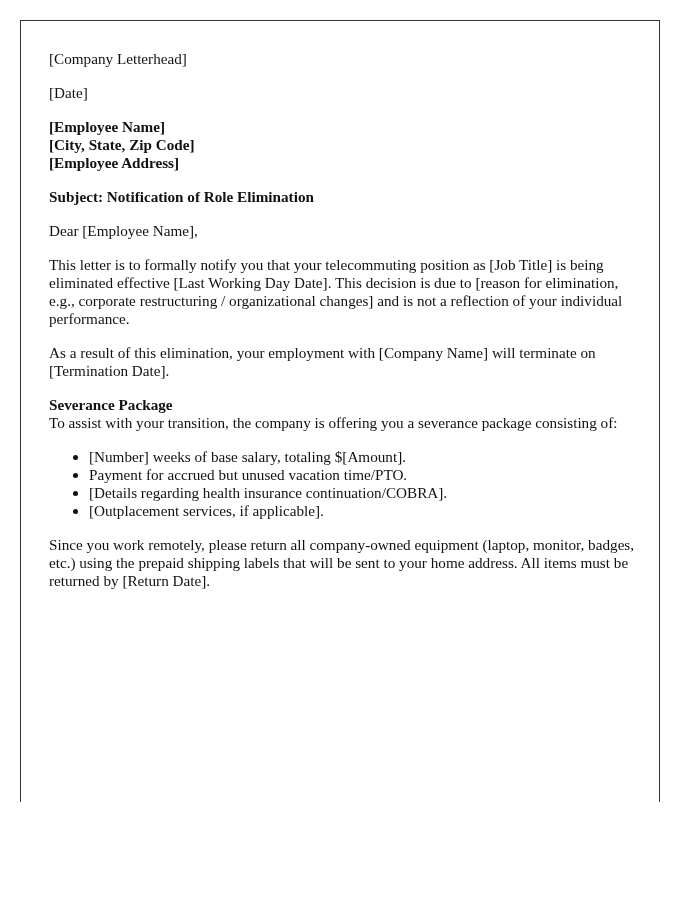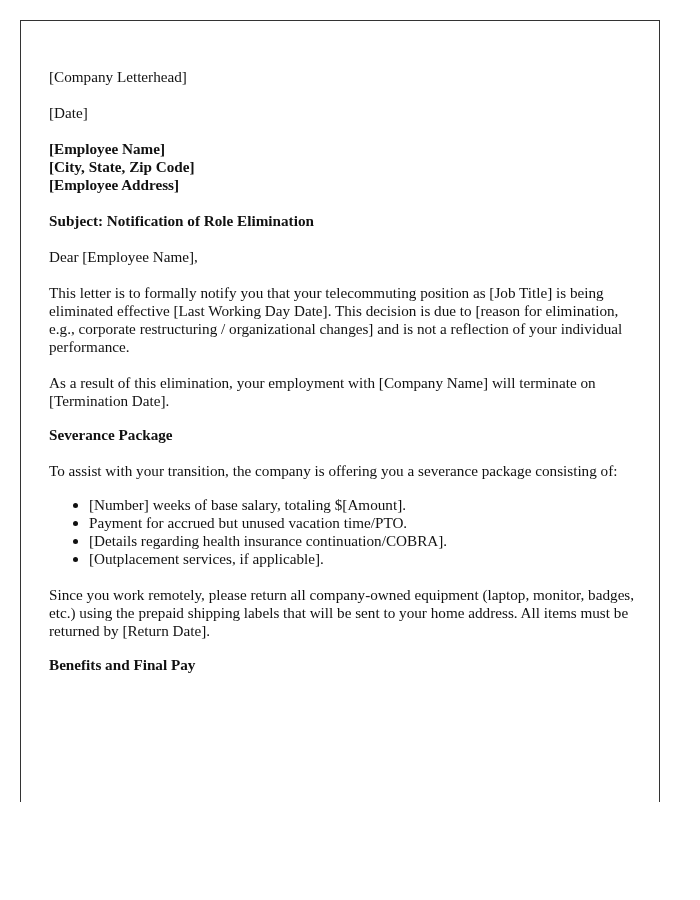--- a/index.html
+++ b/index.html
@@ -27,21 +27,21 @@
       box-sizing: border-box;
       overflow: hidden;
     }
     .content {
       position: absolute;
       left: 28px;
       top: 29px;
       width: 590px;
     }
     p {
-      margin: 18px 0 16px 0;
+      margin: 0 0 16px 0;
     }
     .bold { font-weight: bold; }
     .heading {
       font-weight: bold;
       display: block;
     }
     ul {
       margin: 0 0 16px 0;
       padding-left: 40px;
     }
@@ -87,17 +87,16 @@
     </div>
 
     <div>
     </div>
 
     <div>
       <p>Since you work remotely, please return all company-owned equipment (laptop, monitor, badges, etc.) using the prepaid shipping labels that will be sent to your home address. All items must be returned by [Return Date].</p>
     </div>
 
     <div>
-      <span class="heading">Benefits and Final Pay</span>
     </div>
 
   </div>
 </div>
 
 </body></html>

